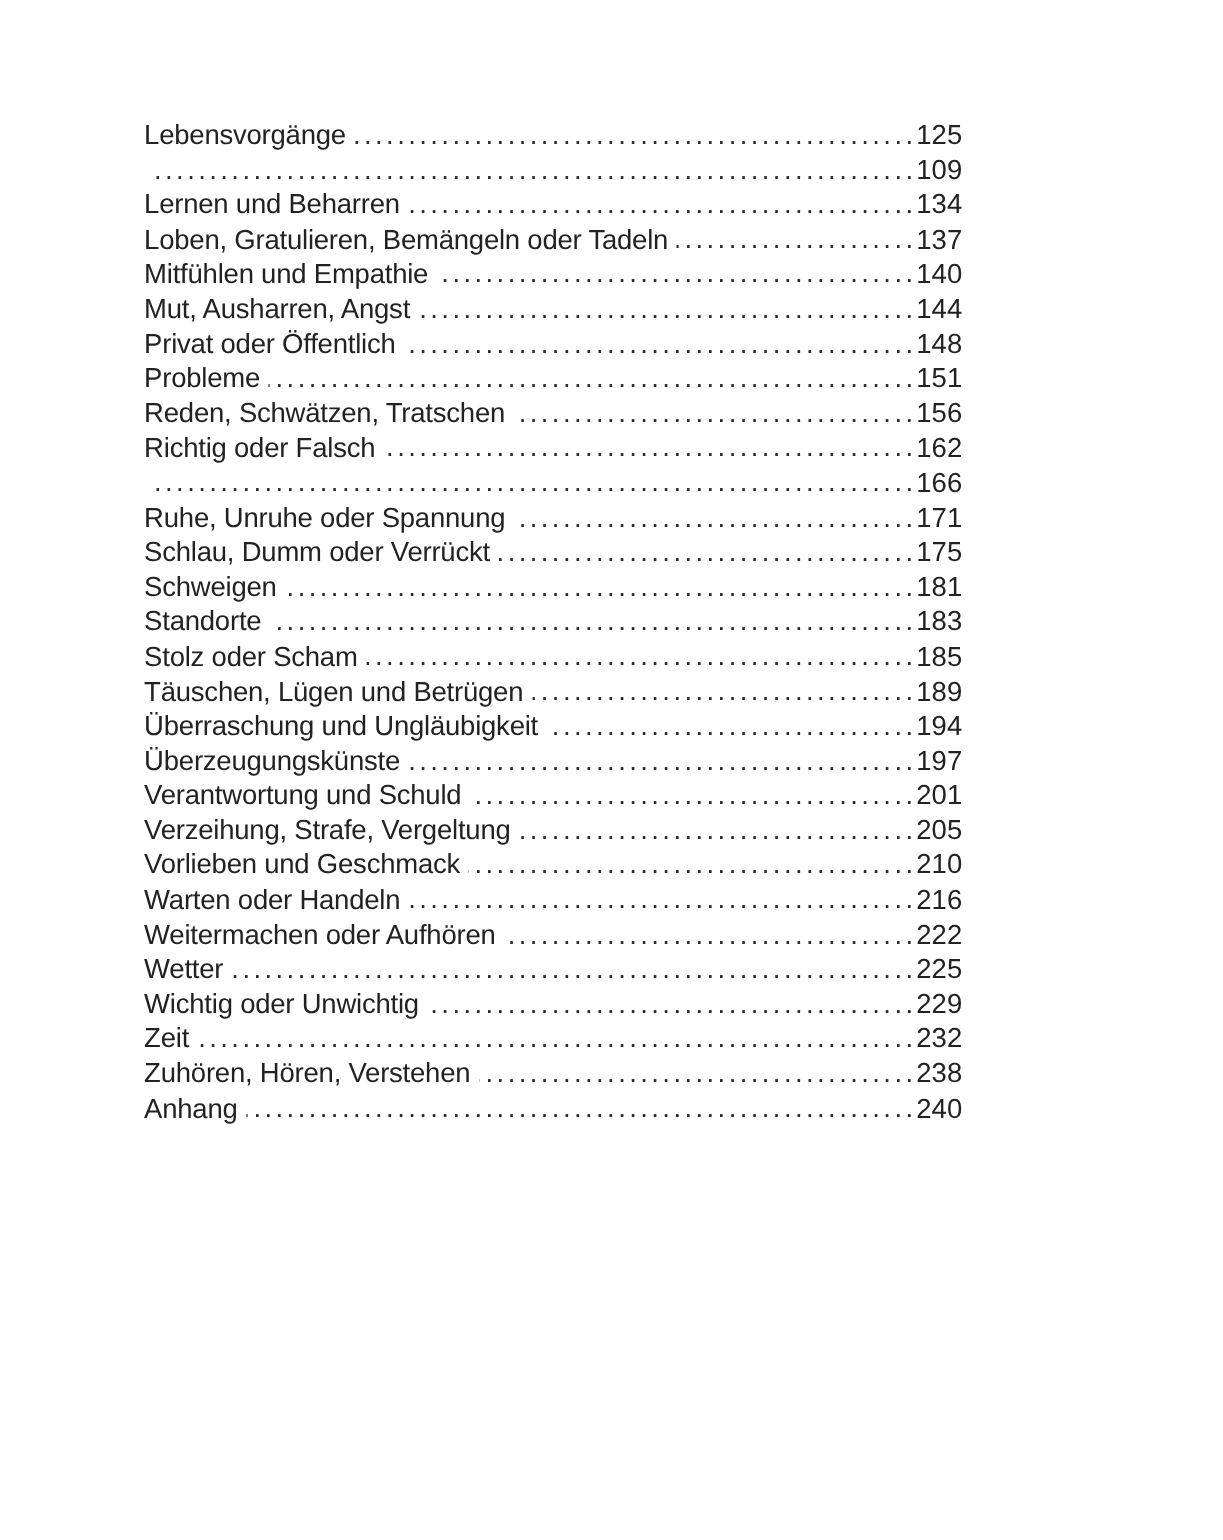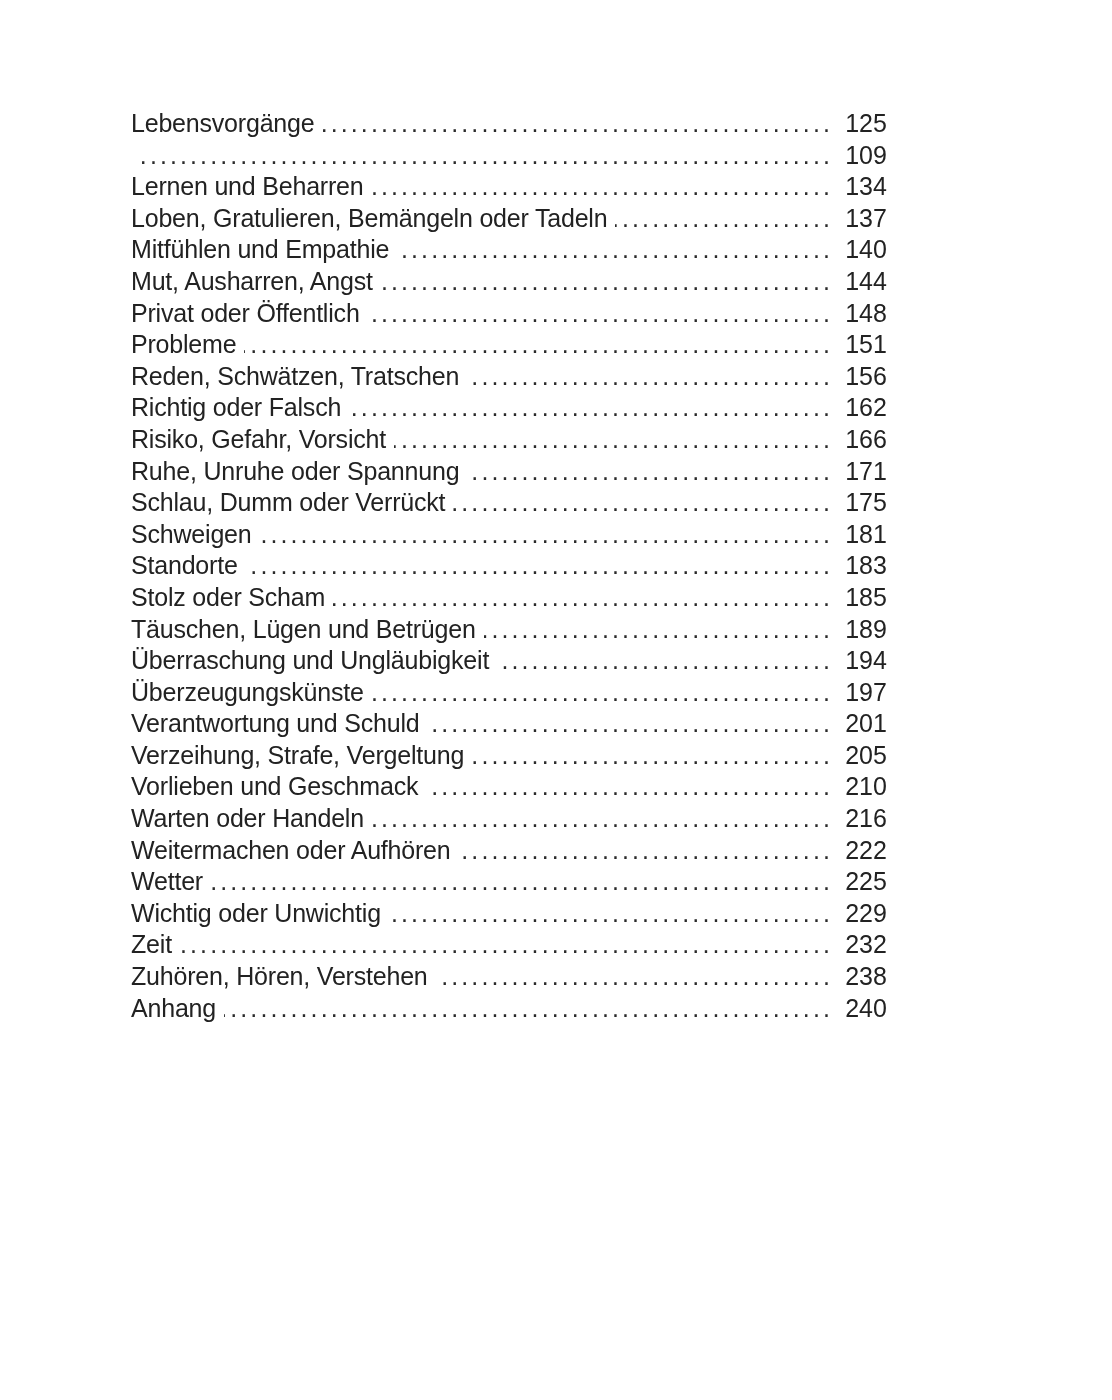--- a/index.html
+++ b/index.html
@@ -41,21 +41,21 @@
     direction: rtl;          
     margin-left: 8px;
     letter-spacing: 3.1px;
     font-size: 25px;
     color: #2a2a2a;
     min-width: 0;
   }
   .toc-page {
     flex: 0 0 auto;
     width: 66px;
-    text-align: center;
+    text-align: left;
     white-space: nowrap;
   }
 </style>
 </head>
 <body>
 
 <div class="page">
   <div class="toc" id="toc-list">
   <div class="toc-row">
     <span class="toc-title">Lebensvorgänge</span>
@@ -110,21 +110,20 @@
     <span class="toc-page">156</span>
   </div>
 
   <div class="toc-row">
     <span class="toc-title">Richtig oder Falsch</span>
     <span class="toc-leader" aria-hidden="true">........................................................................................................................</span>
     <span class="toc-page">162</span>
   </div>
 
   <div class="toc-row">
-    <span class="toc-title">Risiko, Gefahr, Vorsicht</span>
     <span class="toc-leader" aria-hidden="true">........................................................................................................................</span>
     <span class="toc-page">166</span>
   </div>
 
   <div class="toc-row">
     <span class="toc-title">Ruhe, Unruhe oder Spannung</span>
     <span class="toc-leader" aria-hidden="true">........................................................................................................................</span>
     <span class="toc-page">171</span>
   </div>
 

